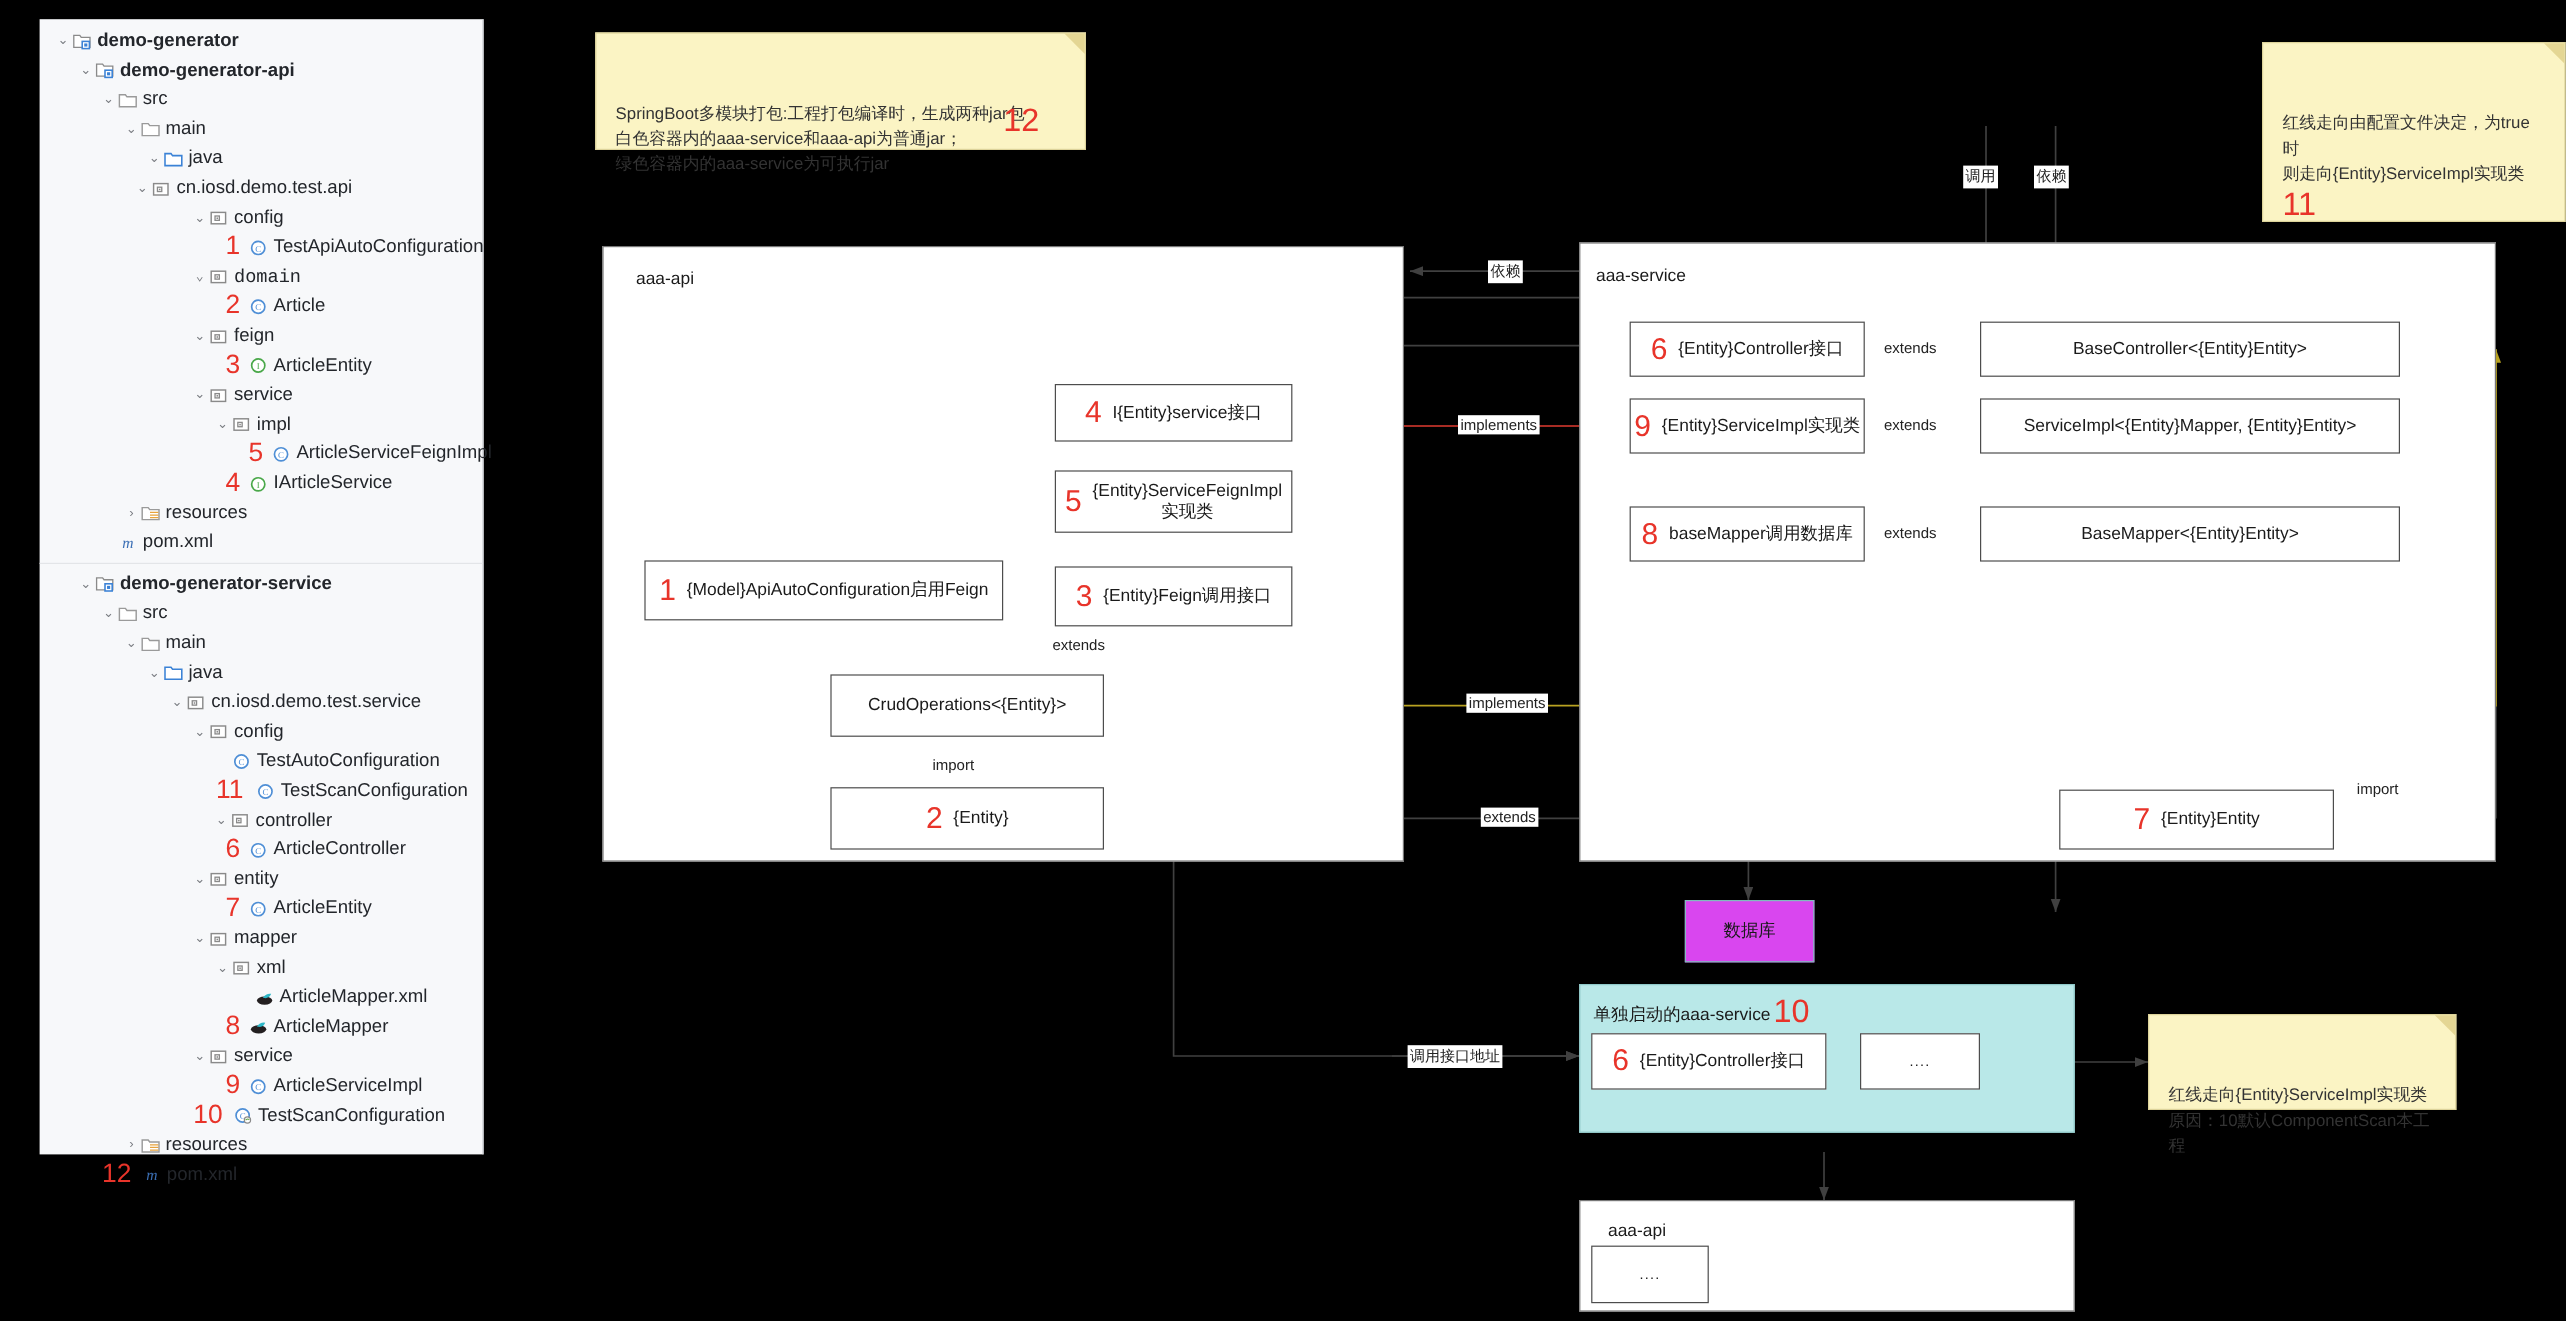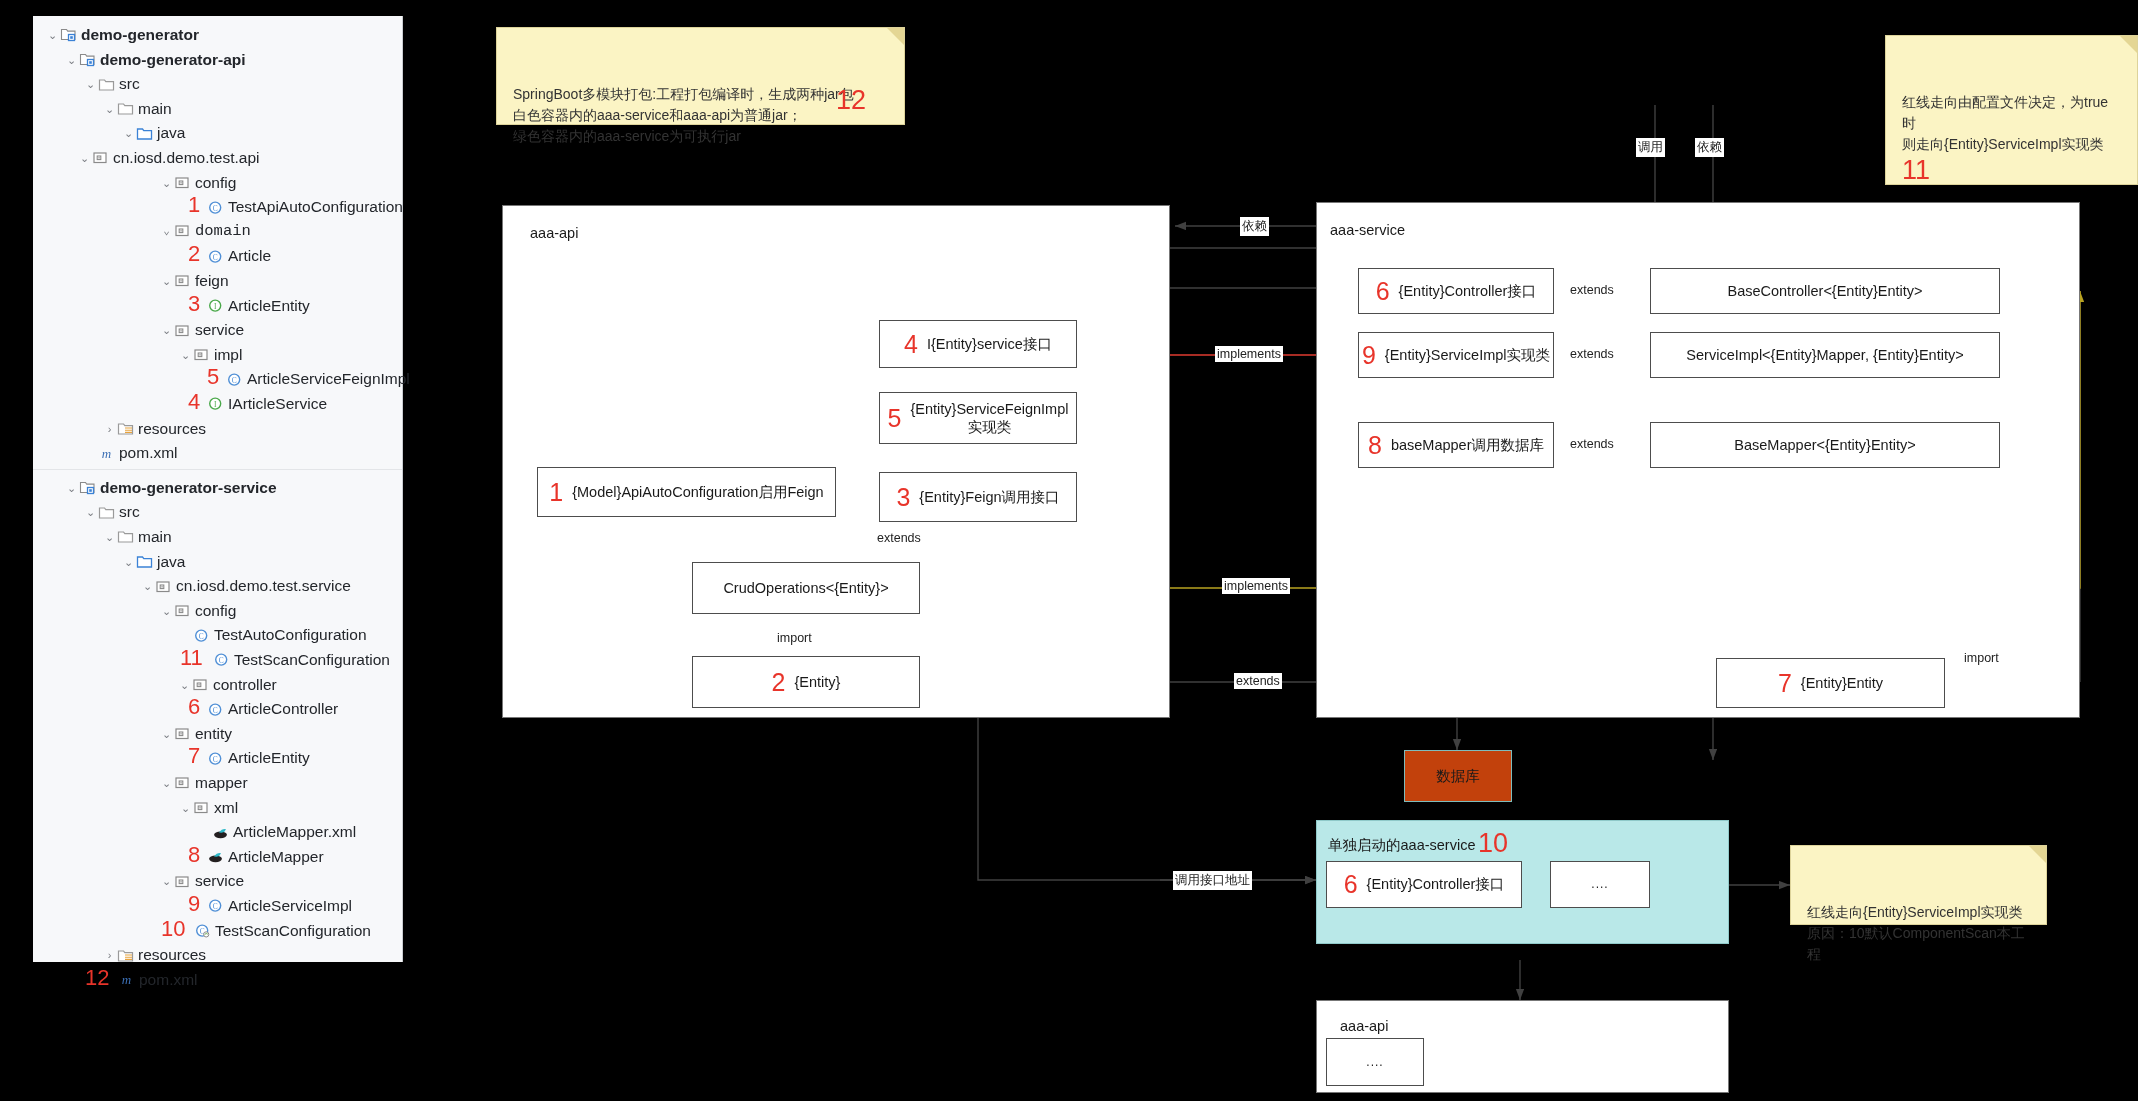--- a/index.html
+++ b/index.html
@@ -37,21 +37,21 @@
   .box .btxt{line-height:1.25;}
   .container-box{position:absolute;box-sizing:border-box;border:1.4px solid #777;
        background:#fff;}
   .container-title{position:absolute;font-size:14.5px;color:#1a1a1a;}
   .note{position:absolute;box-sizing:border-box;background:#fbf4c4;border:1px solid #ddd39a;
         font-size:14px;color:#333;line-height:1.5;padding:14px 16px 10px 16px;white-space:pre-line;}
   .note .fold{position:absolute;right:0;top:0;width:0;height:0;
         border-left:17px solid transparent;border-top:17px solid #e4d694;}
   .note .nnum{color:#e8342a;font-size:27px;line-height:1;}
   .cyan{background:#b9e8e8;border:1.4px solid #8fc9c9;}
-  .cyan-small{background:#c2410c;border:1.4px solid #7fbcbc;}
+  .cyan-small{background:#d946ef;border:1.4px solid #7fbcbc;}
   .edge-label{position:absolute;background:#fff;font-size:12.5px;color:#222;padding:1px 2px;
         white-space:nowrap;}
 </style>
 </head>
 <body>
 
 <div id="tree-panel">
   <div id="tree-body">
       <div class="row" style="position: absolute; left: 0px; right: 0px; top: 6px;"><span class="ind" style="margin-left: 12px;"><span class="chev">⌄</span><span class="ic"><svg width="17" height="15" viewBox="0 0 17 15">
               <path d="M1.5 2.5h5l1.2 1.6h7.3v8.4H1.5z" fill="#fff" stroke="#8a8a8a" stroke-width="1.1"></path>
@@ -65,21 +65,21 @@
             </svg></span><span class="lbl bold">demo-generator-api</span></span></div>
       <div class="row" style="position: absolute; left: 0px; right: 0px; top: 55.2px;"><span class="ind" style="margin-left: 50px;"><span class="chev">⌄</span><span class="ic"><svg width="17" height="15" viewBox="0 0 17 15">
               <path d="M1.5 3h5l1.3 1.7h7.7v8.3H1.5z" fill="#fff" stroke="#9a9a9a" stroke-width="1.2"></path>
             </svg></span><span class="lbl">src</span></span></div>
       <div class="row" style="position: absolute; left: 0px; right: 0px; top: 79.8px;"><span class="ind" style="margin-left: 69px;"><span class="chev">⌄</span><span class="ic"><svg width="17" height="15" viewBox="0 0 17 15">
               <path d="M1.5 3h5l1.3 1.7h7.7v8.3H1.5z" fill="#fff" stroke="#9a9a9a" stroke-width="1.2"></path>
             </svg></span><span class="lbl">main</span></span></div>
       <div class="row" style="position: absolute; left: 0px; right: 0px; top: 104.4px;"><span class="ind" style="margin-left: 88px;"><span class="chev">⌄</span><span class="ic"><svg width="17" height="15" viewBox="0 0 17 15">
               <path d="M1.5 3h5l1.3 1.7h7.7v8.3H1.5z" fill="#fff" stroke="#3b82d6" stroke-width="1.3"></path>
             </svg></span><span class="lbl">java</span></span></div>
-      <div class="row" style="position: absolute; left: 0px; right: 0px; top: 129px;"><span class="ind" style="margin-left: 44px;"><span class="chev">⌄</span><span class="ic"><svg width="17" height="15" viewBox="0 0 17 15">
+      <div class="row" style="position: absolute; left: 0px; right: 0px; top: 129px;"><span class="ind" style="margin-left: 78px;"><span class="chev">⌄</span><span class="ic"><svg width="17" height="15" viewBox="0 0 17 15">
               <rect x="2" y="3" width="12" height="9.5" fill="#fff" stroke="#8a8a8a" stroke-width="1.2"></rect>
               <rect x="5.2" y="6" width="3.6" height="3.6" fill="#fff" stroke="#8a8a8a" stroke-width="1.1"></rect>
               <rect x="6.4" y="7.2" width="1.3" height="1.3" fill="#8a8a8a"></rect>
             </svg></span><span class="lbl">cn.iosd.demo.test.api</span></span></div>
       <div class="row" style="position: absolute; left: 0px; right: 0px; top: 153.6px;"><span class="ind" style="margin-left: 126px;"><span class="chev">⌄</span><span class="ic"><svg width="17" height="15" viewBox="0 0 17 15">
               <rect x="2" y="3" width="12" height="9.5" fill="#fff" stroke="#8a8a8a" stroke-width="1.2"></rect>
               <rect x="5.2" y="6" width="3.6" height="3.6" fill="#fff" stroke="#8a8a8a" stroke-width="1.1"></rect>
               <rect x="6.4" y="7.2" width="1.3" height="1.3" fill="#8a8a8a"></rect>
             </svg></span><span class="lbl">config</span></span></div>
       <div class="row" style="position: absolute; left: 0px; right: 0px; top: 178.2px;"><span class="num" style="left: 155px;">1</span><span class="ind" style="margin-left: 145px;"><span class="chev empty"></span><span style="display: inline-block; width: 14px;"></span><span class="ic"><svg width="17" height="15" viewBox="0 0 17 15">

